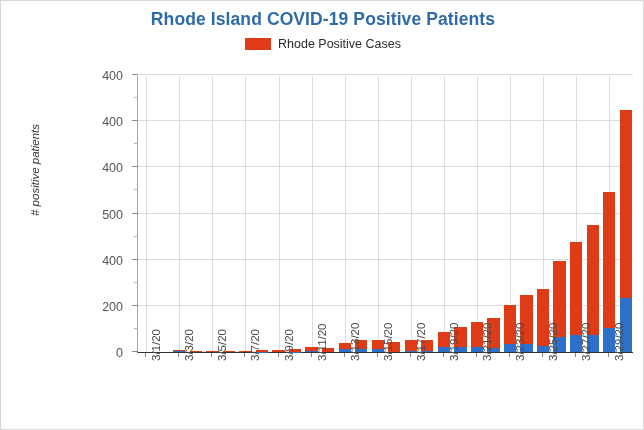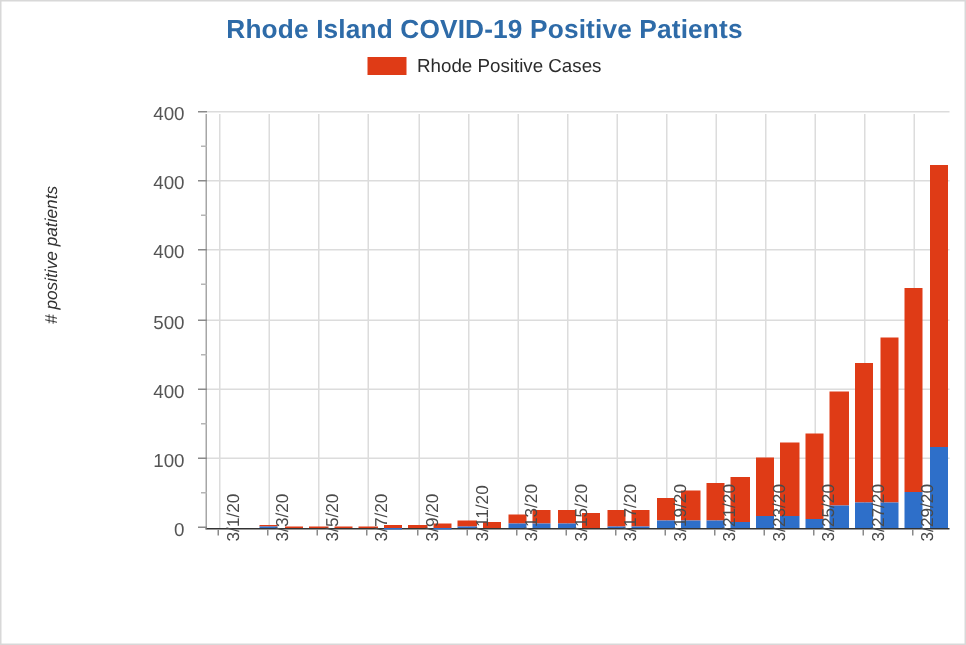--- a/index.html
+++ b/index.html
@@ -177,21 +177,21 @@
     <div class="legend-entry">
       <span class="legend-swatch" style="background:#DF3B16;"></span>
       <span class="legend-label">Rhode Positive Cases</span>
     </div>
   </div>
 
   <div id="yaxis-title"># positive patients</div>
 
   <div id="ytick-labels">
       <div class="ytl" style="top: 277px;">0</div>
-      <div class="ytl" style="top: 230.833px;">100</div>
+      <div class="ytl" style="top: 230.833px;">200</div>
       <div class="ytl" style="top: 184.667px;">400</div>
       <div class="ytl" style="top: 138.5px;">500</div>
       <div class="ytl" style="top: 92.3333px;">400</div>
       <div class="ytl" style="top: 46.1667px;">400</div>
       <div class="ytl" style="top: 0px;">400</div>
     </div>
 
   <div id="plot-wrap">
     <div id="plot-area">
         <div class="ytick-major" style="bottom: 0px;"></div>

